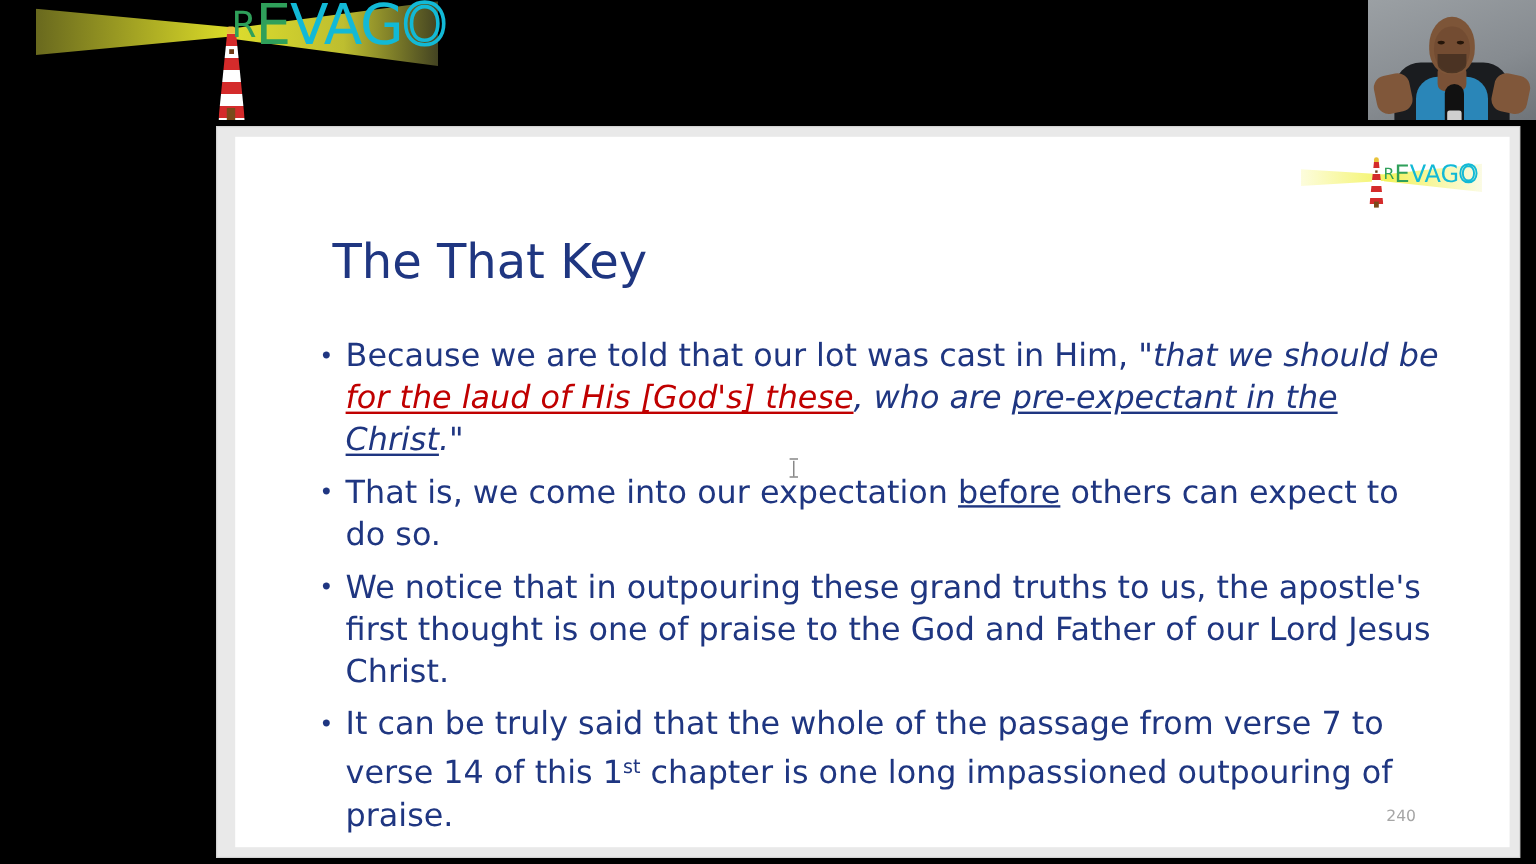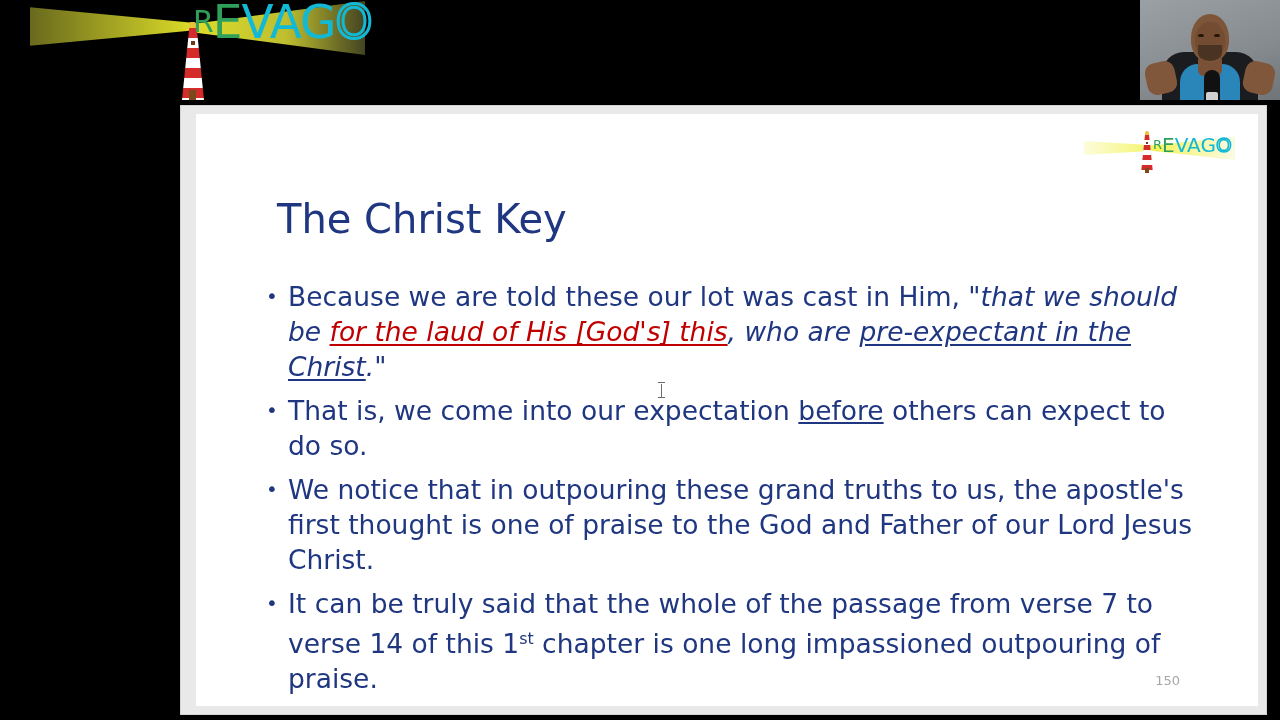--- a/index.html
+++ b/index.html
@@ -325,47 +325,47 @@
         <div class="lighthouse lighthouse-small" style="left:58px; top:10px;">
           <div class="lh-lamp"></div>
           <div class="lh-body"></div>
           <div class="lh-door"></div>
         </div>
         <div class="sl-word">
           <span class="lg-r">R</span><span class="lg-e">E</span><span class="lg-vag">VAG</span><span class="lg-o">O</span>
         </div>
       </div>
 
-      <div id="slide-title">The Christ Key</div>
+      <div id="slide-title">The That Key</div>
 
       <div id="bullets">
 
         <div class="bullet">
           <span class="bullet-dot">•</span>
-          <span class="bullet-text"><span>Because we are told these our lot was cast in Him, </span><span class="it">"that we should be </span><span class="red-u">for the laud of His [God's] this</span><span class="it">, who are </span><span class="it blue-u">pre-expectant in the Christ</span><span class="it">."</span></span>
+          <span class="bullet-text"><span>Because we are told that our lot was cast in Him, </span><span class="it">"that we should be </span><span class="red-u">for the laud of His [God's] these</span><span class="it">, who are </span><span class="it blue-u">pre-expectant in the Christ</span><span class="it">."</span></span>
         </div>
 
         <div class="bullet">
           <span class="bullet-dot">•</span>
           <span class="bullet-text"><span>That is, we come into our expectation </span><span class="blue-u-up">before</span><span> others can expect to do so.</span></span>
         </div>
 
         <div class="bullet">
           <span class="bullet-dot">•</span>
           <span class="bullet-text">We notice that in outpouring these grand truths to us, the apostle's first thought is one of praise to the God and Father of our Lord Jesus Christ.</span>
         </div>
 
         <div class="bullet">
           <span class="bullet-dot">•</span>
           <span class="bullet-text"><span>It can be truly said that the whole of the passage from verse 7 to verse 14 of this 1</span><sup>st</sup><span> chapter is one long impassioned outpouring of praise.</span></span>
         </div>
 
       </div>
 
-      <div id="page-number">150</div>
+      <div id="page-number">240</div>
     </div>
   </div>
 
   <div id="text-cursor">
     <div class="cap-t"></div>
     <div class="bar"></div>
     <div class="cap-b"></div>
   </div>
 
 </div>

